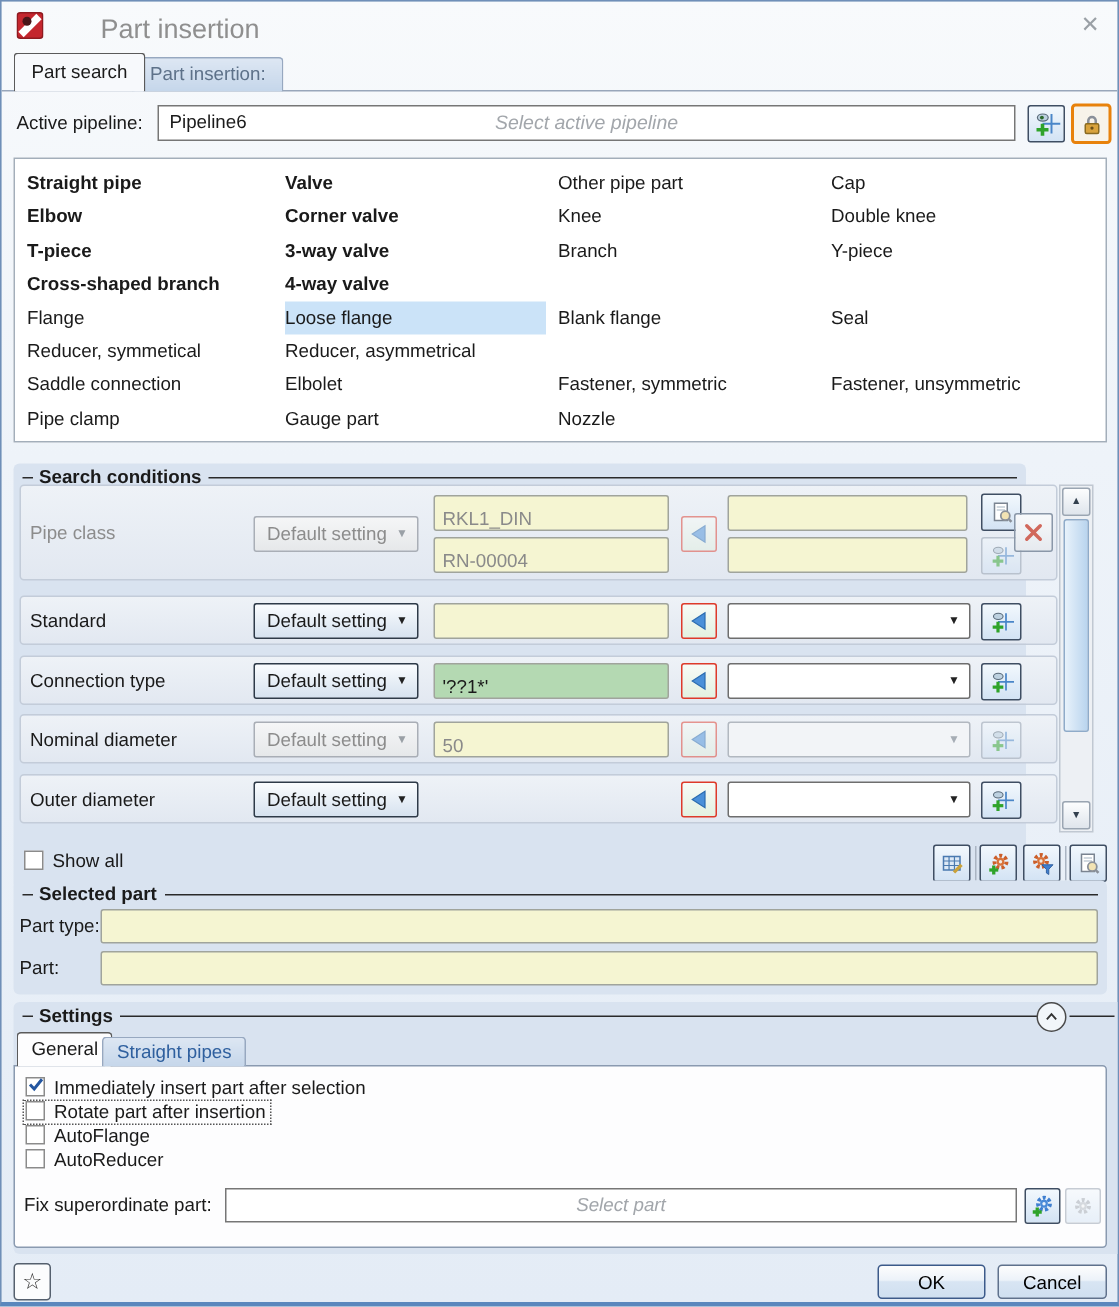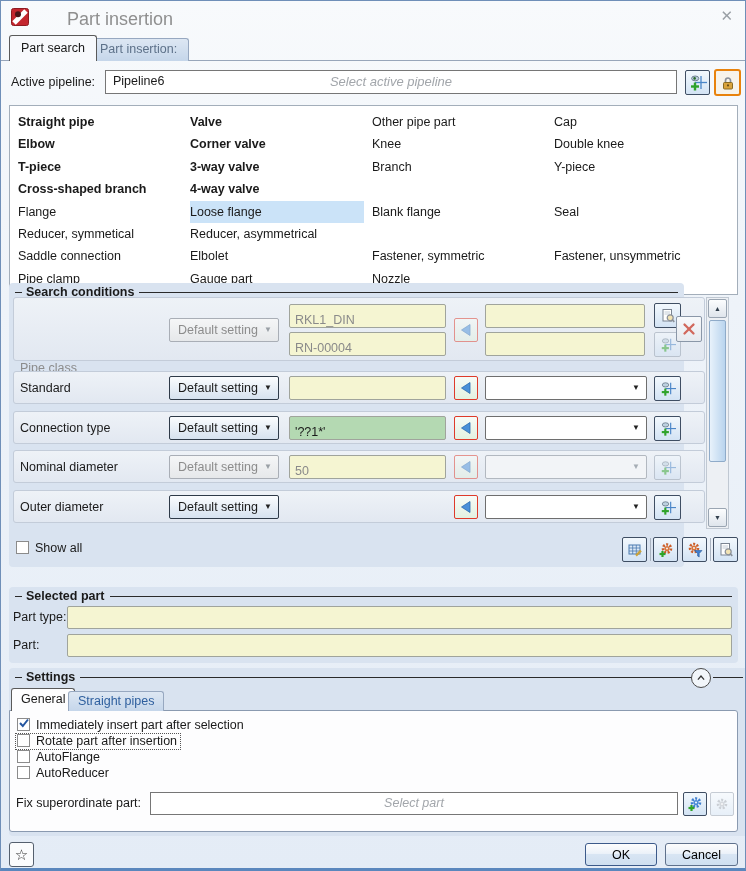--- a/index.html
+++ b/index.html
@@ -39,21 +39,21 @@
   
   .group{position:absolute;left:8px;box-sizing:border-box;background:#d9e3f0;border-radius:4px;}
   .gcap{position:absolute;top:2px;left:6px;right:6px;display:flex;align-items:center;height:14px;}
   .gcap .dash{width:7px;height:1px;background:#2a2a2a;margin-right:4px;}
   .gcap .txt{font-weight:bold;font-size:12.5px;margin-right:5px;}
   .gcap .rule{flex:1;height:1px;background:#2a2a2a;}
   
   .cond-row{position:absolute;left:4px;width:692px;box-sizing:border-box;
     background:linear-gradient(#eef2f7,#e2e8f1);border:1px solid #c3ccd9;border-radius:3px;}
   .row-label{position:absolute;left:6px;top:50%;transform:translateY(-50%);}
-  .row-label.dim{color:#8c8c8c;margin-top:39px;}
+  .row-label.dim{color:#8c8c8c;}
   .dd{position:absolute;width:110px;height:24px;box-sizing:border-box;border:1px solid #2e3a48;border-radius:2px;
     background:linear-gradient(#fafcfe,#d6e2ef);}
   .dd-text{position:absolute;left:8px;top:4px;}
   .dd-arrow{position:absolute;right:6px;top:6px;font-size:8px;color:#222;}
   .dd.disabled{border-color:#a9aeb6;background:linear-gradient(#f5f6f7,#e6e8ea);}
   .dd.disabled .dd-text{color:#8c8c8c;}
   .dd.disabled .dd-arrow{color:#9aa0a6;}
   .fieldbox{position:absolute;box-sizing:border-box;border:1px solid #a0a49c;border-radius:2px;
     background:#f5f5d2;line-height:22px;padding:4px 5px;}
   .fieldbox.green{background:#b4d9b2;}
@@ -176,21 +176,21 @@
         <div class="cell">Elbolet</div>
         <div class="cell">Fastener, symmetric</div>
         <div class="cell">Fastener, unsymmetric</div>
         <div class="cell">Pipe clamp</div>
         <div class="cell">Gauge part</div>
         <div class="cell">Nozzle</div>
         <div class="cell"></div>
       </div>
   </div>
 
-  <div class="group" style="top:282px;width:675px;height:284px;">
+  <div class="group" style="top:308px;width:675px;height:284px;">
     <div class="gcap">
       <span class="dash"></span>
         <span class="txt">Search conditions</span>
         <span class="rule"></span>
     </div>
 
     <div class="cond-row" style="top:14px;height:64px;">
       <span class="row-label dim">Pipe class</span>
       <div class="dd disabled" style="left:155px;top:20px;">
         <span class="dd-text">Default setting</span>

